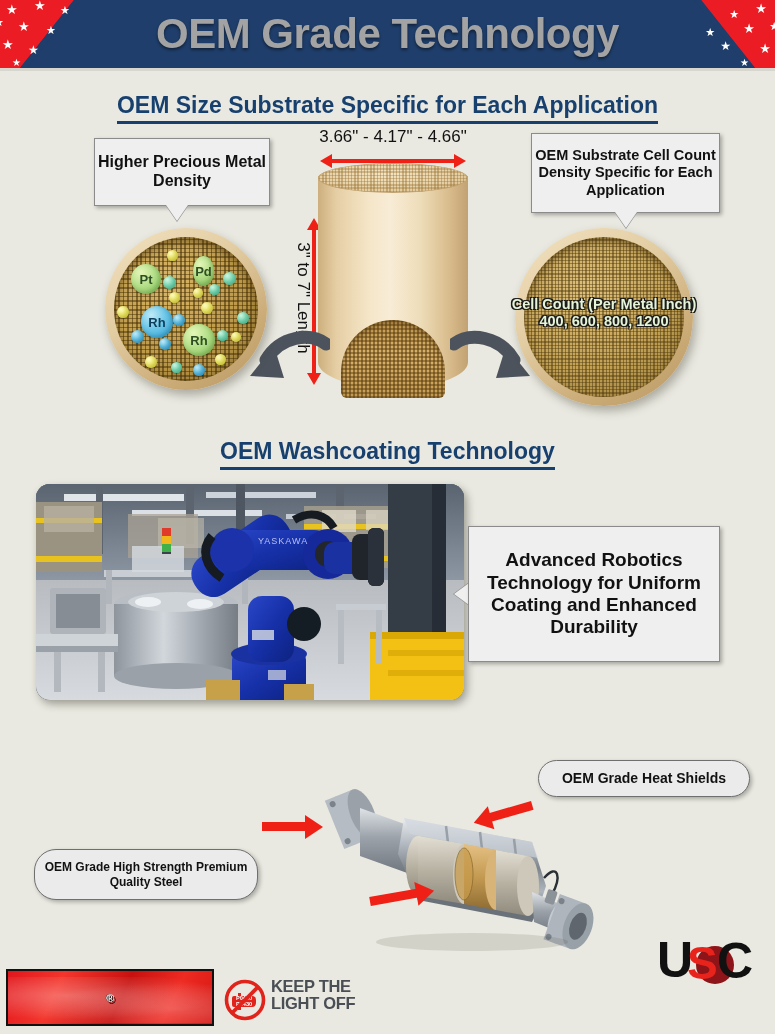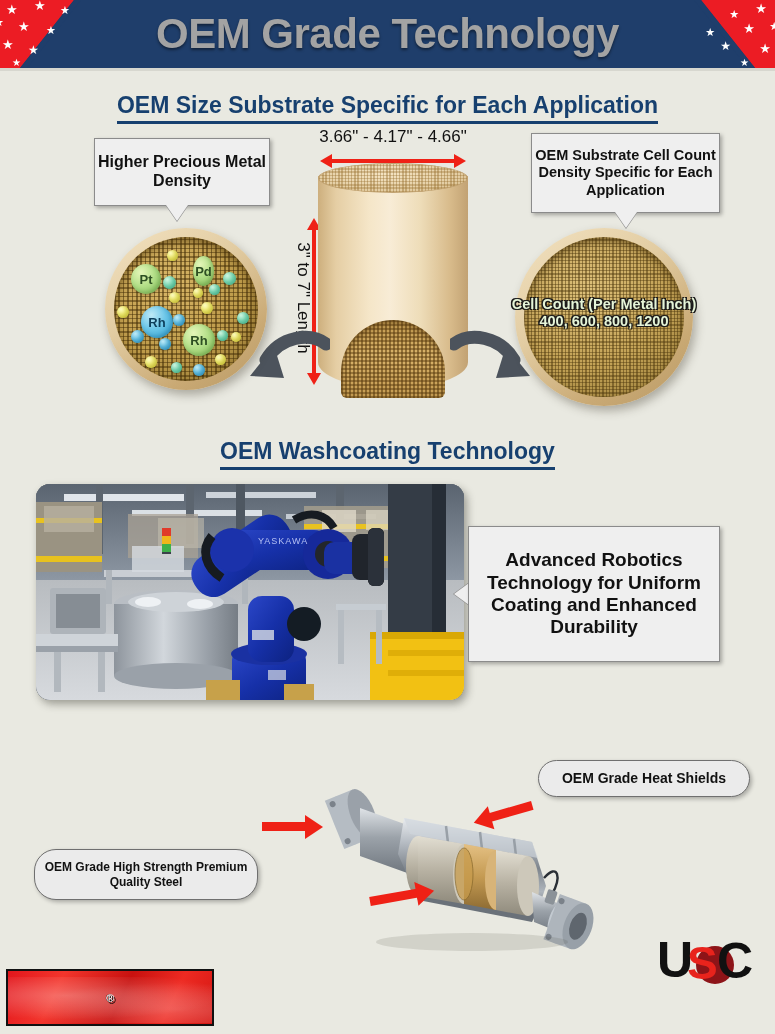--- a/index.html
+++ b/index.html
@@ -589,15 +589,32 @@
     </svg>
   </div>
 
   <div class="footer-logo">
     <div class="gloss"></div>
     <div class="txt">
         <sup>®</sup>
     </div>
   </div>
 
+  <div class="keep">
+    <div class="keep-icon">
+      <svg width="42" height="42" viewBox="0 0 42 42">
+        <circle cx="21" cy="21" r="18.5" fill="none" stroke="#e0241c" stroke-width="3.6"></circle>
+        <g fill="#e0241c">
+          <path d="M10 17 h4 v-3 h3 v3 h11 a4 4 0 0 1 4 4 v3 a4 4 0 0 1 -4 4 h-11 v3 h-3 v-3 h-4 a2 2 0 0 1 -2 -2 v-7 a2 2 0 0 1 2 -2 z"></path>
+        </g>
+        <text x="12" y="21" font-family="Liberation Sans, sans-serif" font-size="5.6" font-weight="bold" fill="#ffffff">P0420</text>
+        <text x="12" y="27" font-family="Liberation Sans, sans-serif" font-size="5.6" font-weight="bold" fill="#ffffff">P0430</text>
+        <line x1="8" y1="34" x2="34" y2="8" stroke="#e0241c" stroke-width="3.8"></line>
+      </svg>
+    </div>
+    <div class="keep-txt">
+      <div>KEEP THE</div>
+      <div>LIGHT OFF</div>
+    </div>
+  </div>
 
 
 </div>
 
 </body></html>

